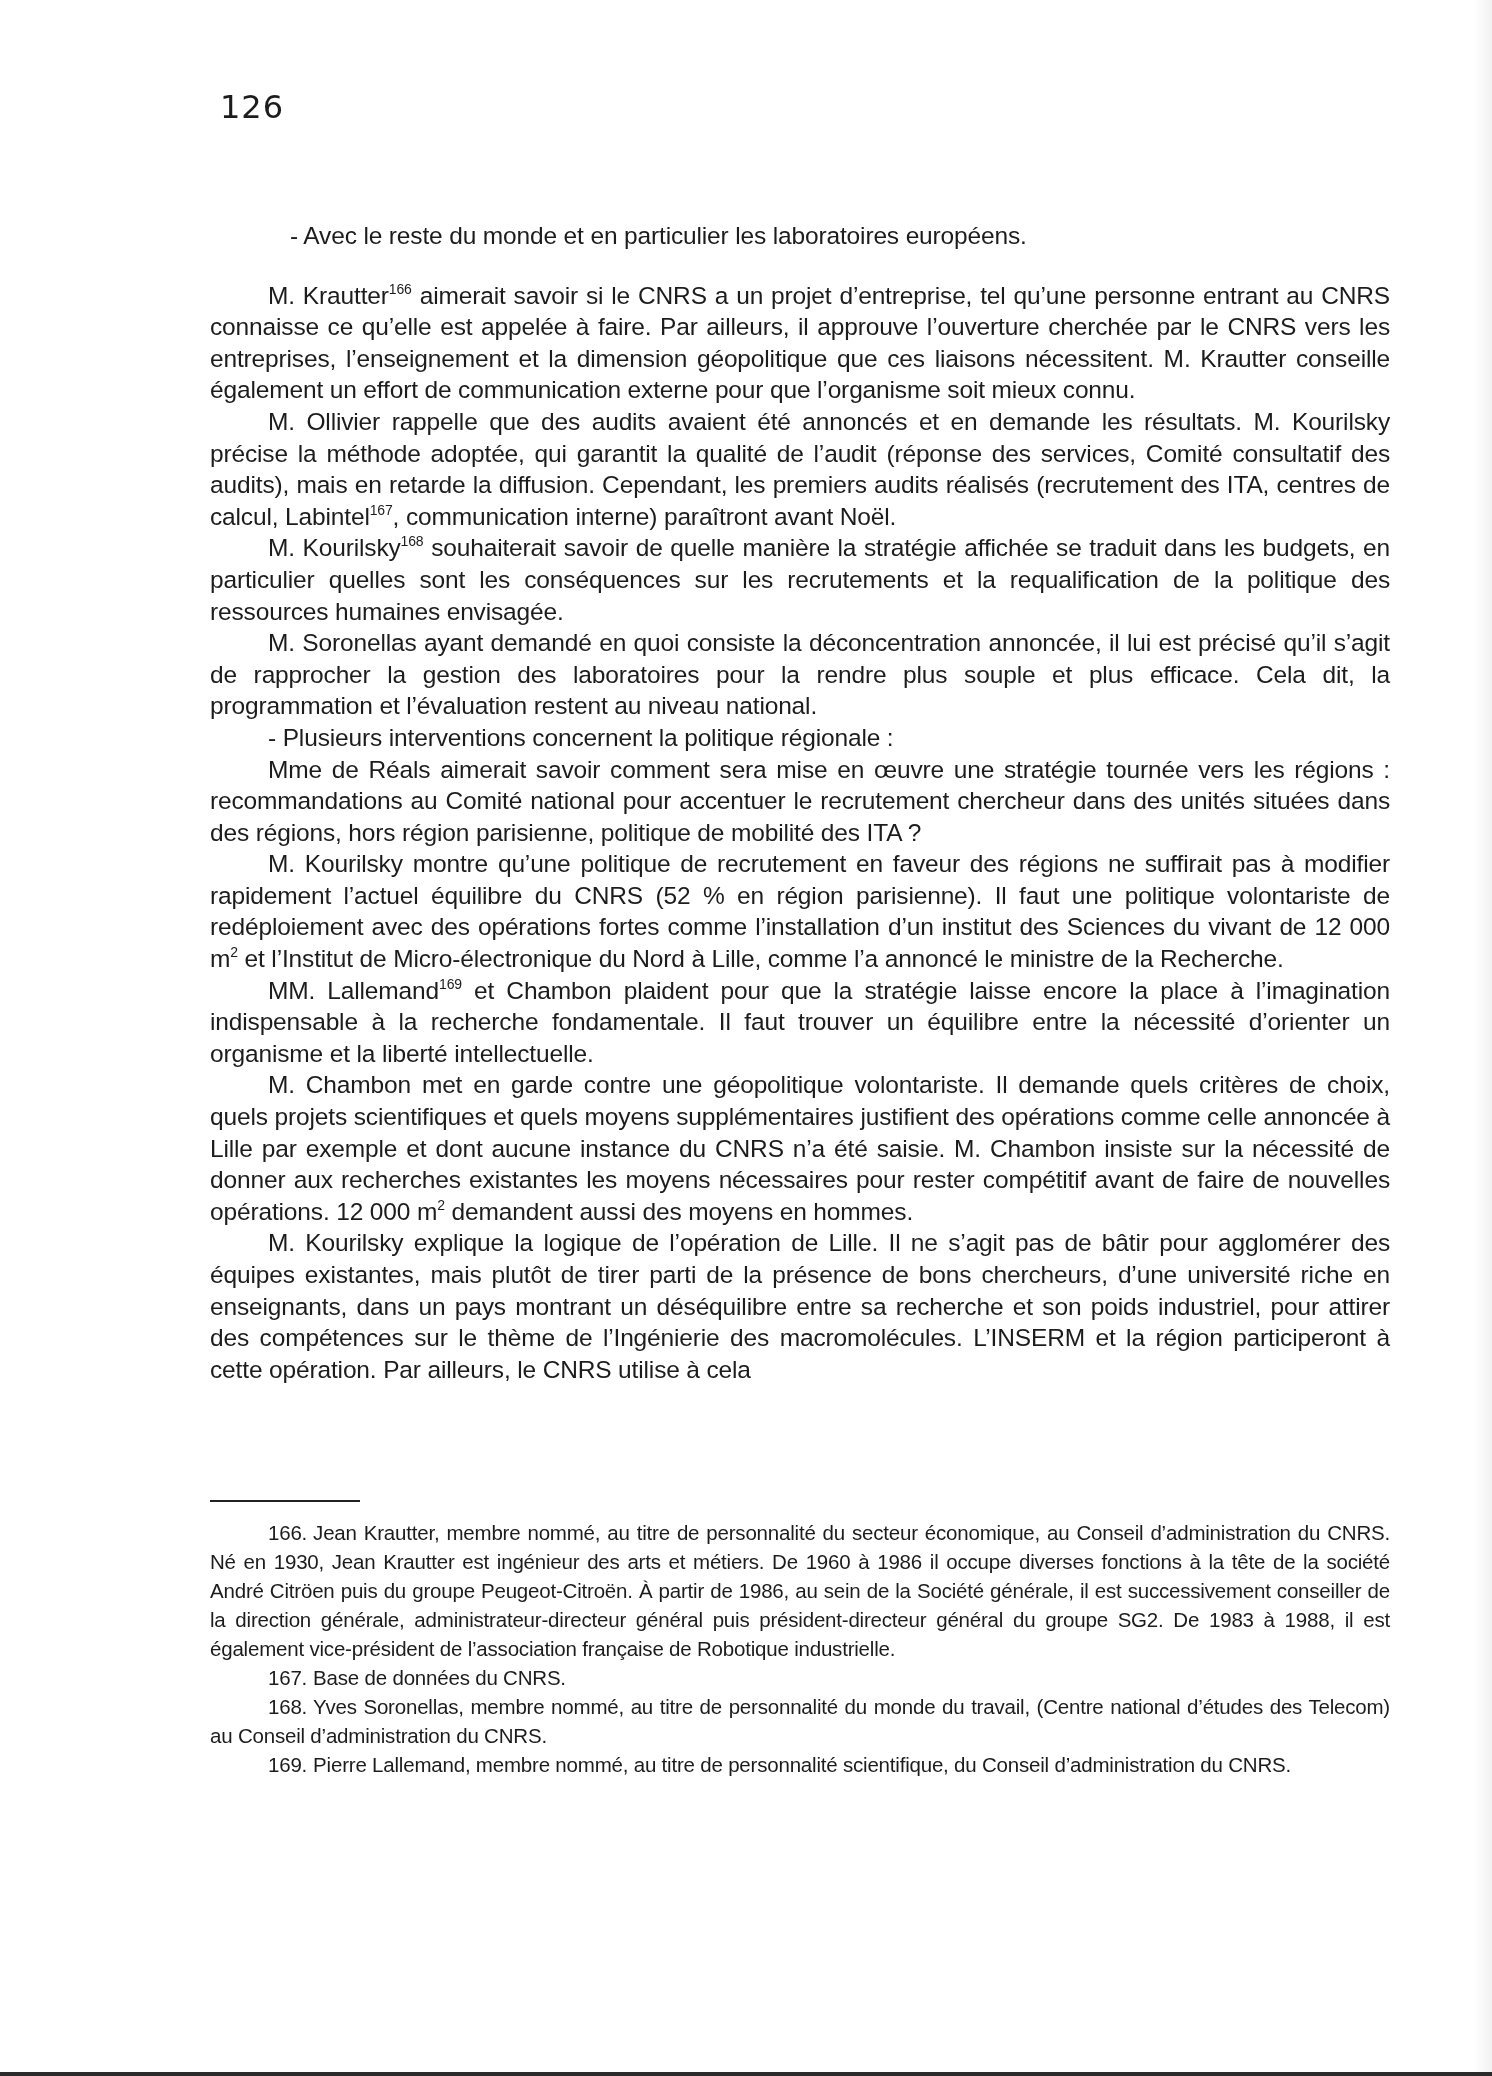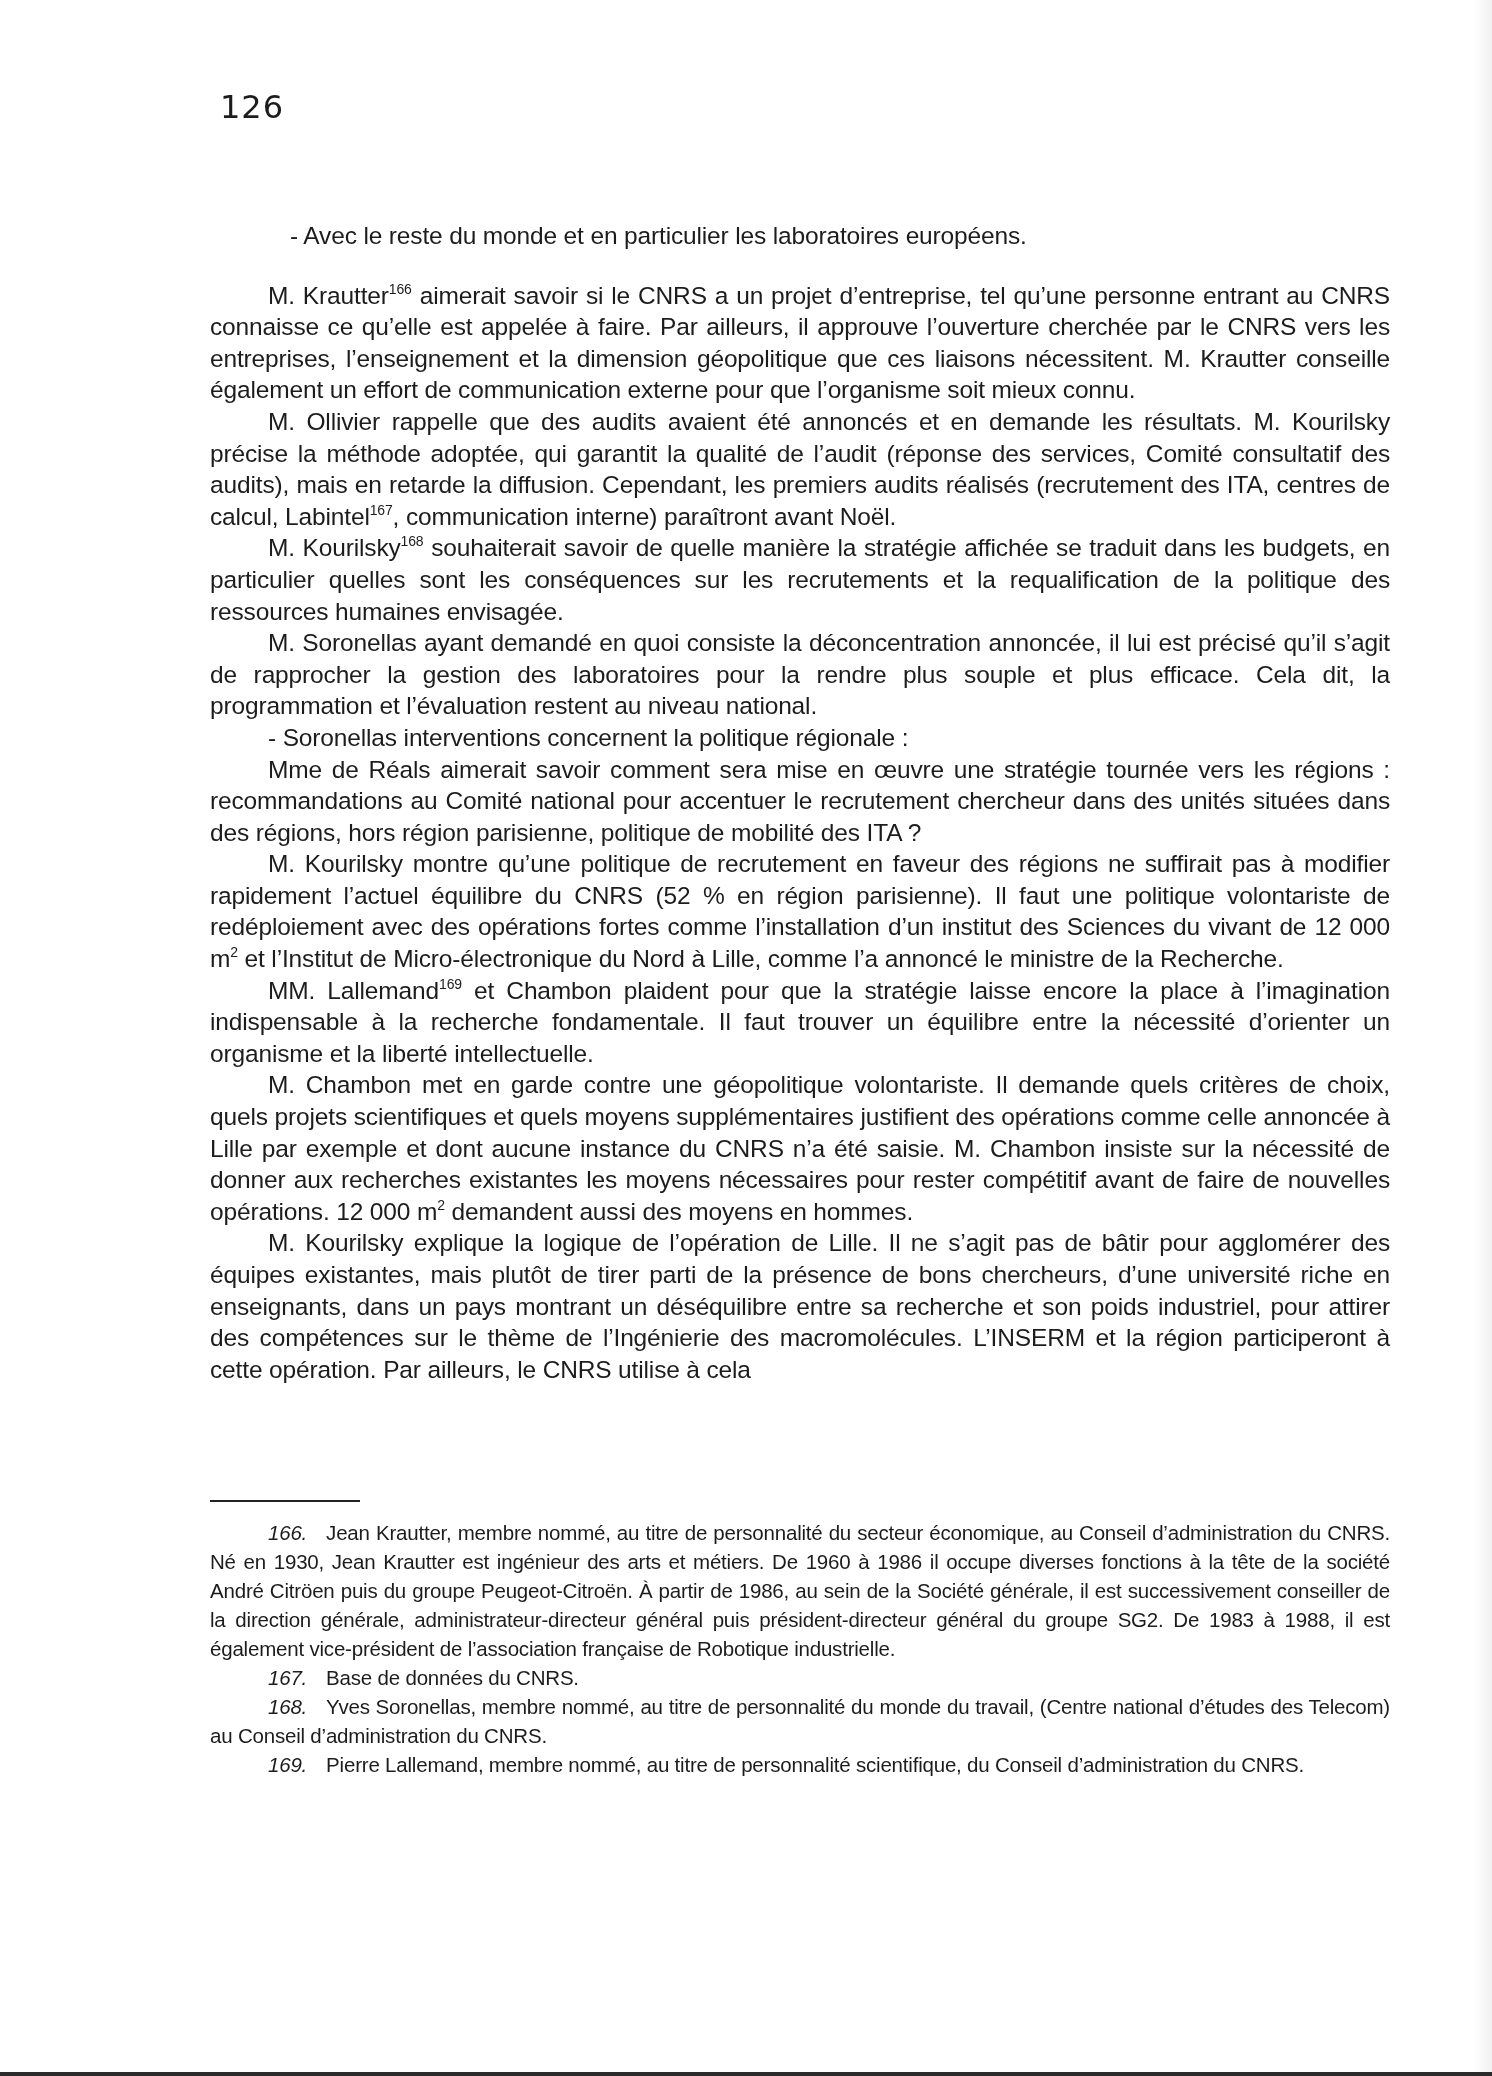--- a/index.html
+++ b/index.html
@@ -41,21 +41,21 @@
     position: absolute; left: 210px; top: 1500px; width: 150px; height: 0;
     border-top: 2px solid #222;
   }
   .footnotes {
     position: absolute; left: 210px; top: 1518px; width: 1180px;
     font-family: "Liberation Sans", "DejaVu Sans", sans-serif;
     font-size: 20.5px; line-height: 29px; text-align: justify;
     letter-spacing: -0.2px;
   }
   .footnotes p { margin: 0; text-indent: 58px; }
-  .fn-num { margin-right: 19px; font-style: italic; }
+  .fn-num { margin-right: 6px; }
 </style>
 </head>
 <body>
 
 <div class="page-edge-right"></div>
 <div class="page-edge-bottom"></div>
 
 <div class="running-head">
   <span class="page-number">126</span>
 </div>
@@ -64,21 +64,21 @@
   <p class="first-dash">- Avec le reste du monde et en particulier les laboratoires européens.</p>
 
   <p><span>M. Krautter</span><sup>166</sup><span> aimerait savoir si le CNRS a un projet d’entreprise, tel qu’une personne entrant au CNRS connaisse ce qu’elle est appelée à faire. Par ailleurs, il approuve l’ouverture cherchée par le CNRS vers les entreprises, l’enseignement et la dimension géopolitique que ces liaisons nécessitent. M. Krautter conseille également un effort de communication externe pour que l’organisme soit mieux connu.</span></p>
 
   <p><span>M. Ollivier rappelle que des audits avaient été annoncés et en demande les résultats. M. Kourilsky précise la méthode adoptée, qui garantit la qualité de l’audit (réponse des services, Comité consultatif des audits), mais en retarde la diffusion. Cependant, les premiers audits réalisés (recrutement des ITA, centres de calcul, Labintel</span><sup>167</sup><span>, communication interne) paraîtront avant Noël.</span></p>
 
   <p><span>M. Kourilsky</span><sup>168</sup><span> souhaiterait savoir de quelle manière la stratégie affichée se traduit dans les budgets, en particulier quelles sont les conséquences sur les recrutements et la requalification de la politique des ressources humaines envisagée.</span></p>
 
   <p>M. Soronellas ayant demandé en quoi consiste la déconcentration annoncée, il lui est précisé qu’il s’agit de rapprocher la gestion des laboratoires pour la rendre plus souple et plus efficace. Cela dit, la programmation et l’évaluation restent au niveau national.</p>
 
-  <p class="dash">- Soronellas interventions concernent la politique régionale :</p>
+  <p class="dash">- Plusieurs interventions concernent la politique régionale :</p>
 
   <p>Mme de Réals aimerait savoir comment sera mise en œuvre une stratégie tournée vers les régions : recommandations au Comité national pour accentuer le recrutement chercheur dans des unités situées dans des régions, hors région parisienne, politique de mobilité des ITA ?</p>
 
   <p><span>M. Kourilsky montre qu’une politique de recrutement en faveur des régions ne suffirait pas à modifier rapidement l’actuel équilibre du CNRS (52 % en région parisienne). Il faut une politique volontariste de redéploiement avec des opérations fortes comme l’installation d’un institut des Sciences du vivant de 12 000 m</span><sup>2</sup><span> et l’Institut de Micro-électronique du Nord à Lille, comme l’a annoncé le ministre de la Recherche.</span></p>
 
   <p><span>MM. Lallemand</span><sup>169</sup><span> et Chambon plaident pour que la stratégie laisse encore la place à l’imagination indispensable à la recherche fondamentale. Il faut trouver un équilibre entre la nécessité d’orienter un organisme et la liberté intellectuelle.</span></p>
 
   <p><span>M. Chambon met en garde contre une géopolitique volontariste. Il demande quels critères de choix, quels projets scientifiques et quels moyens supplémentaires justifient des opérations comme celle annoncée à Lille par exemple et dont aucune instance du CNRS n’a été saisie. M. Chambon insiste sur la nécessité de donner aux recherches existantes les moyens nécessaires pour rester compétitif avant de faire de nouvelles opérations. 12 000 m</span><sup>2</sup><span> demandent aussi des moyens en hommes.</span></p>
 
   <p>M. Kourilsky explique la logique de l’opération de Lille. Il ne s’agit pas de bâtir pour agglomérer des équipes existantes, mais plutôt de tirer parti de la présence de bons chercheurs, d’une université riche en enseignants, dans un pays montrant un déséquilibre entre sa recherche et son poids industriel, pour attirer des compétences sur le thème de l’Ingénierie des macromolécules. L’INSERM et la région participeront à cette opération. Par ailleurs, le CNRS utilise à cela</p>

